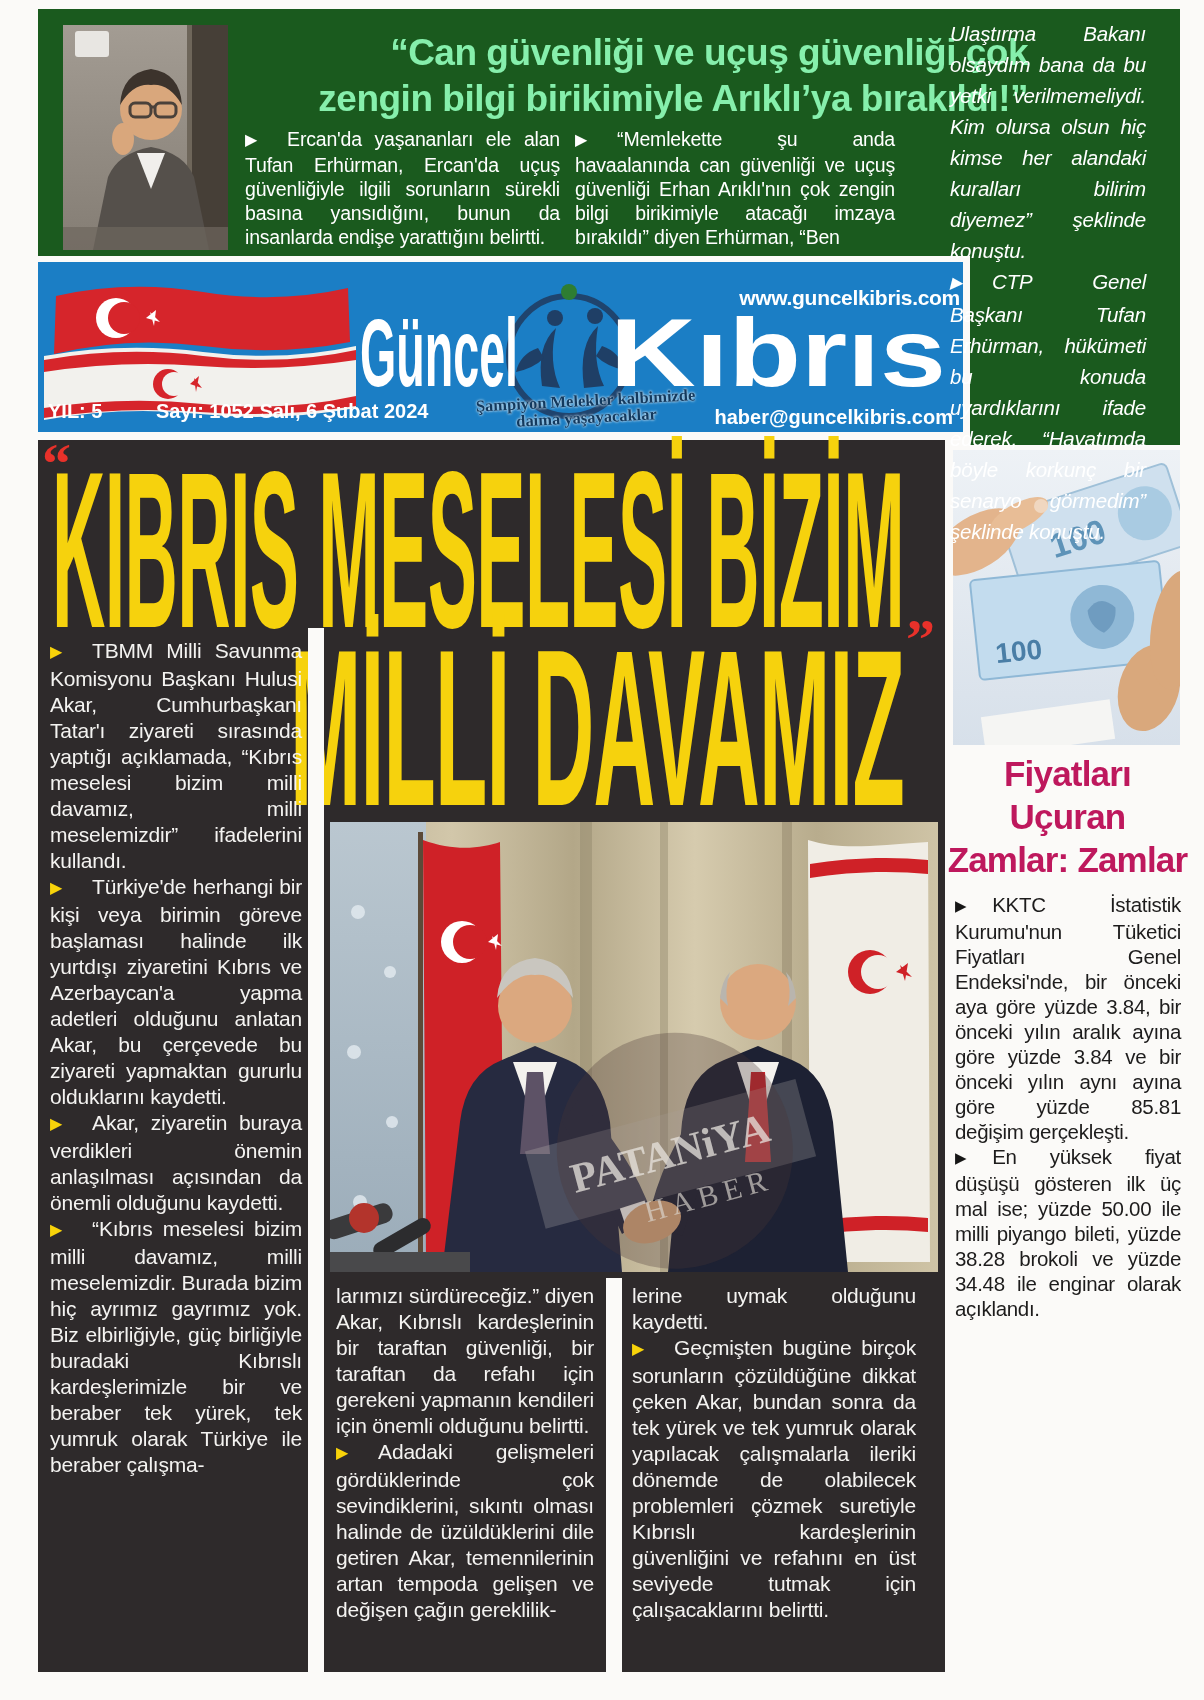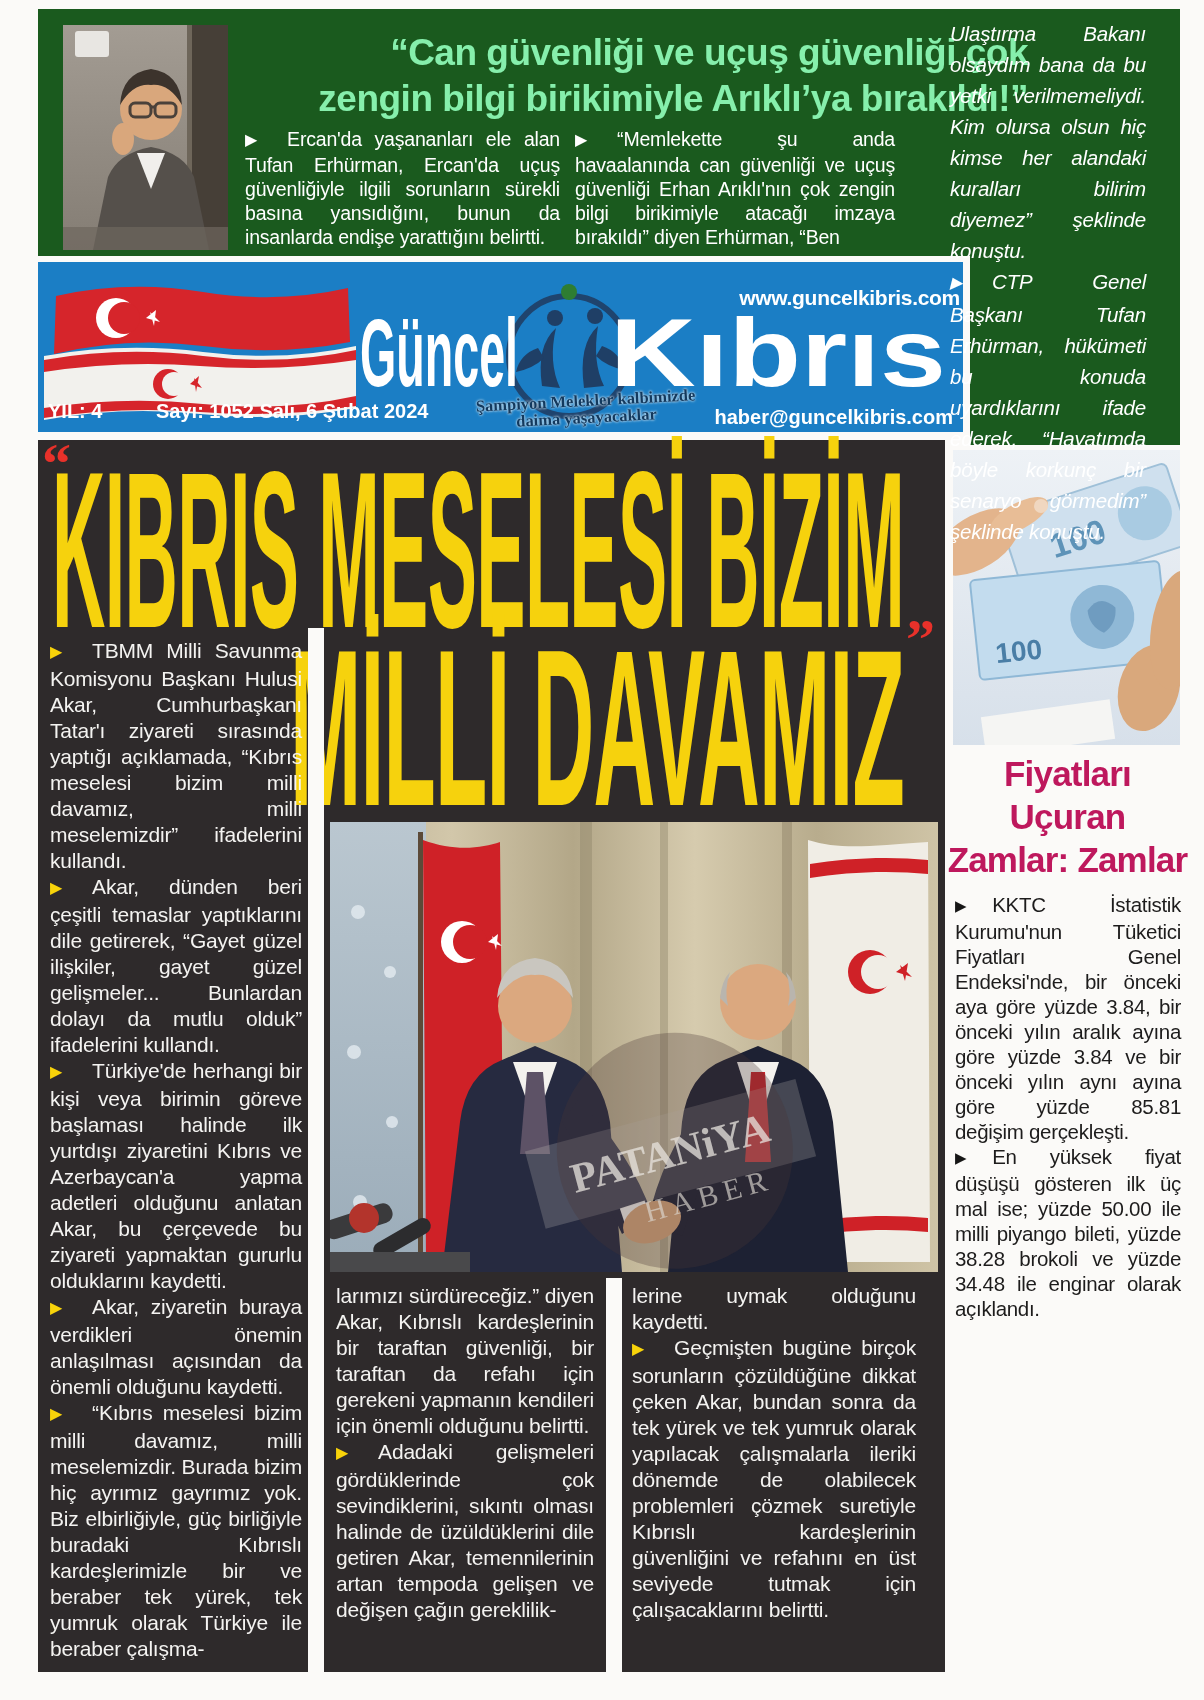--- a/index.html
+++ b/index.html
@@ -125,21 +125,21 @@
       <path d="M104,70 Q122,76 126,94 Q108,90 98,80 Z" fill="#1f3f66"></path>
     </svg>
     <svg class="mh-logo1" viewBox="0 0 162 112">
       <text x="0" y="96" font-family="Liberation Sans, sans-serif" font-weight="bold" font-size="96" fill="#ffffff" textLength="158" lengthAdjust="spacingAndGlyphs">Güncel</text>
     </svg>
     <svg class="mh-logo2" viewBox="0 0 340 112">
       <text x="0" y="96" font-family="Liberation Sans, sans-serif" font-weight="bold" font-size="96" fill="#ffffff" textLength="336" lengthAdjust="spacingAndGlyphs">Kıbrıs</text>
     </svg>
     <div class="mh-www">www.guncelkibris.com</div>
     <div class="mh-row">
-      <span class="mh-yil">YIL: 4</span>
+      <span class="mh-yil">YIL: 5</span>
       <span class="mh-sayi">Sayı: 1052  Salı, 6 Şubat 2024</span>
       <span class="mh-email">haber@guncelkibris.com</span>
     </div>
     <div class="mh-tag">
       <div>Şampiyon Melekler kalbimizde</div>
       <div>daima yaşayacaklar</div>
     </div>
   </div>
 
   <div class="main-dark">
@@ -147,21 +147,20 @@
     <svg class="hl-svg hl1" width="860" height="212" viewBox="0 0 860 212">
       <text x="0" y="205" font-family="Liberation Sans, sans-serif" font-weight="bold" font-size="223" fill="#f6d20d" textLength="852" lengthAdjust="spacingAndGlyphs" letter-spacing="-2">KIBRIS MESELESİ BİZİM</text>
     </svg>
     <svg class="hl-svg hl2" width="630" height="212" viewBox="0 0 630 212">
       <text x="0" y="205" font-family="Liberation Sans, sans-serif" font-weight="bold" font-size="223" fill="#f6d20d" textLength="614" lengthAdjust="spacingAndGlyphs" letter-spacing="-2">MİLLİ DAVAMIZ</text>
     </svg>
     <span class="quote q-close">”</span>
 
     <div class="col-dark left-col">
       <p><span class="tri y">▶</span><span>TBMM Milli Savunma Komisyonu Başkanı Hulusi Akar, Cumhurbaşkanı Tatar'ı ziyareti sırasında yaptığı açıklamada, “Kıbrıs meselesi bizim milli davamız, milli meselemizdir” ifadelerini kullandı.</span></p>
-      <p><span class="tri y">▶</span><span>Akar, dünden beri çeşitli temaslar yaptıklarını dile getirerek, “Gayet güzel ilişkiler, gayet güzel gelişmeler... Bunlardan dolayı da mutlu olduk” ifadelerini kullandı.</span></p>
       <p><span class="tri y">▶</span><span>Türkiye'de herhangi bir kişi veya birimin göreve başlaması halinde ilk yurtdışı ziyaretini Kıbrıs ve Azerbaycan'a yapma adetleri olduğunu anlatan Akar, bu çerçevede bu ziyareti yapmaktan gururlu olduklarını kaydetti.</span></p>
       <p><span class="tri y">▶</span><span>Akar, ziyaretin buraya verdikleri önemin anlaşılması açısından da önemli olduğunu kaydetti.</span></p>
       <p><span class="tri y">▶</span><span>“Kıbrıs meselesi bizim milli davamız, milli meselemizdir. Burada bizim hiç ayrımız gayrımız yok. Biz elbirliğiyle, güç birliğiyle buradaki Kıbrıslı kardeşlerimizle bir ve beraber tek yürek, tek yumruk olarak Türkiye ile beraber çalışma-</span></p>
     </div>
 
     <div class="sep sep1"></div>
 
     <svg class="photo-main" viewBox="0 0 608 450">
       <defs>
         <linearGradient id="curt" x1="0" y1="0" x2="1" y2="0">

